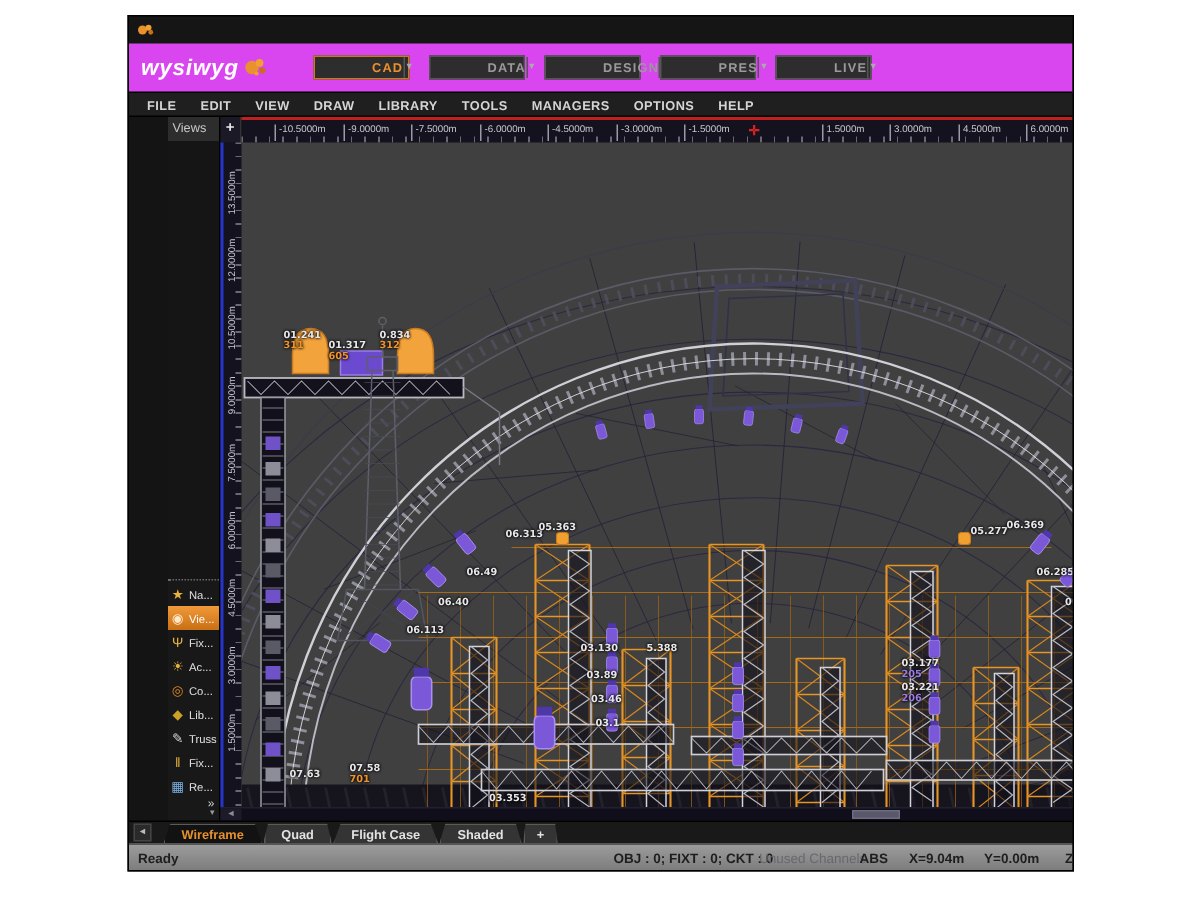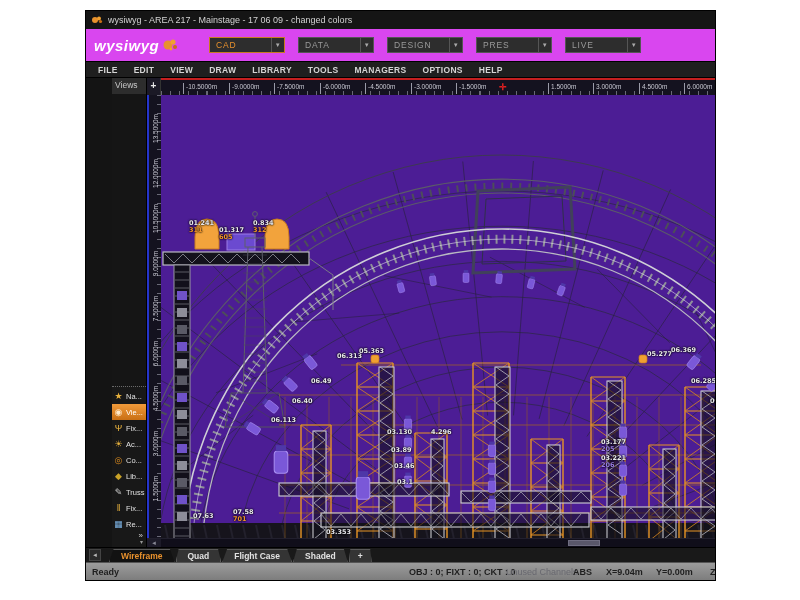--- a/index.html
+++ b/index.html
@@ -7,21 +7,21 @@
   *{box-sizing:border-box;}
 
   #app{position:absolute;left:85px;top:10px;width:631px;height:571px;background:#141414;border:1px solid #000;display:flex;flex-direction:column;overflow:hidden;}
 
   .titlebar{height:18px;background:#151515;display:flex;align-items:center;gap:5px;padding:0 5px;color:#d2d2d2;font-size:9px;flex:0 0 auto;}
   .titlebar svg{flex:0 0 auto;}
 
   .appheader{height:33px;background:#d946ef;display:flex;align-items:center;border-bottom:1px solid #000;flex:0 0 auto;}
   .logo{width:112px;color:#fff;font-style:italic;font-weight:bold;font-size:15px;letter-spacing:.5px;padding-left:8px;display:flex;align-items:center;gap:3px;}
   .modes{display:flex;gap:13px;margin-left:11px;}
-  .mode-btn{width:76px;height:16px;background:#2d2d2d;border:1px solid #555;display:flex;align-items:center;font-size:8.5px;font-weight:normal;color:#9a9a9a;letter-spacing:.8px;cursor:default;}
+  .mode-btn{width:64px;height:16px;background:#2d2d2d;border:1px solid #555;display:flex;align-items:center;font-size:8.5px;font-weight:bold;color:#9a9a9a;letter-spacing:.8px;cursor:default;padding-left:32px;}
   .mode-btn .lbl{flex:1;padding-left:6px;}
   .mode-btn .caret{width:13px;border-left:1px solid #555;color:#aaa;font-size:6px;text-align:center;line-height:14px;}
   .mode-btn.active{border-color:#c87a20;color:#e8912d;}
 
   .menubar{height:16px;background:#1f1f1f;display:flex;align-items:center;padding-left:4px;flex:0 0 auto;border-bottom:1px solid #000;}
   .menu-item{padding:0 8px;font-size:8.5px;color:#d5d5d5;font-weight:bold;letter-spacing:.3px;}
 
   .main{flex:1;display:flex;min-height:0;padding-left:26px;}
 
   .leftpanel{width:35px;background:#181818;display:flex;flex-direction:column;border-right:1px solid #000;flex:0 0 auto;}
@@ -38,21 +38,21 @@
   .hruler-row{height:17px;display:flex;flex:0 0 auto;}
   .ruler-corner{width:14px;background:#1b1926;border-right:1px solid #333;color:#e8e8e8;font-size:10px;font-weight:bold;text-align:center;line-height:15px;}
   .hruler{flex:1;position:relative;background:#14121f;border-top:2px solid #c41f1f;background-image:repeating-linear-gradient(90deg,rgba(175,175,190,.55) 0 1px,transparent 1px 9.1px);background-size:100% 4px;background-repeat:no-repeat;background-position:0 100%;overflow:hidden;}
   .hr-label{position:absolute;top:3px;font-size:6.5px;color:#c8c8d2;border-left:1px solid #9a9aa8;padding-left:2px;height:11px;line-height:8px;white-space:nowrap;}
   .origin-marker{position:absolute;top:1px;color:#e02020;font-size:9px;font-weight:bold;line-height:12px;}
 
   .canvas-row{flex:1;display:flex;min-height:0;}
   .vruler{width:14px;position:relative;background:#14121f;border-left:2px solid #2535cc;background-image:repeating-linear-gradient(180deg,rgba(175,175,190,.55) 0 1px,transparent 1px 9px);background-size:4px 100%;background-repeat:no-repeat;background-position:100% 0;flex:0 0 auto;overflow:hidden;}
   .vr-label{position:absolute;left:-14px;width:40px;text-align:center;transform:rotate(-90deg);font-size:6.5px;color:#c8c8d2;white-space:nowrap;}
 
-  .canvas-wrap{flex:1;position:relative;background:#4c1d95;overflow:hidden;}
+  .canvas-wrap{flex:1;position:relative;background:#404040;overflow:hidden;}
   .canvas-wrap svg{position:absolute;left:0;top:0;}
   .fx-label{position:absolute;font-size:6.5px;font-weight:bold;color:#e8e8ec;line-height:7px;text-shadow:0 0 2px #000,0 0 2px #000;font-family:"DejaVu Sans",sans-serif;white-space:nowrap;}
   .fx-ch{display:block;color:#f0932b;font-weight:bold;}
   .fx-ch.pc{color:#9b7ce6;}
 
   .hscroll-row{height:9px;display:flex;background:#100e1a;flex:0 0 auto;border-top:1px solid #22202e;}
   .hs-arrow{width:14px;background:#1d1b29;color:#8a8a96;font-size:6px;text-align:center;line-height:8px;flex:0 0 auto;}
   .hs-track{flex:1;position:relative;}
   .hs-thumb{position:absolute;top:1px;height:6px;background:#59576a;border:1px solid #6e6c80;}
 
@@ -70,21 +70,20 @@
 <body>
 
 <div id="app">
 
   <div class="titlebar">
     <svg width="12" height="10" viewBox="0 0 12 10">
         <circle cx="4" cy="5" r="3" fill="#e8912d"></circle>
         <circle cx="8" cy="3.5" r="2" fill="#f0a030"></circle>
         <circle cx="9.5" cy="6.5" r="1.6" fill="#c96f14"></circle>
       </svg>
-    <span>wysiwyg - AREA 217 - Mainstage - 17 06 09 - changed colors</span>
   </div>
 
   <div class="appheader">
     <div class="logo">
       <span>wysiwyg</span>
       <svg width="16" height="14" viewBox="0 0 16 14">
           <circle cx="6" cy="7" r="4.5" fill="#e8912d"></circle>
           <circle cx="11" cy="4" r="2.6" fill="#f0a030"></circle>
           <circle cx="13" cy="9" r="2" fill="#c96f14"></circle>
           <circle cx="9" cy="11" r="1.4" fill="#f0a030"></circle>
@@ -730,21 +729,21 @@
               <div class="fx-label" style="left: 110px; top: 322px; text-align: center;"><span>06.113</span></div>
               <div class="fx-label" style="left: 486px; top: 256px;"><span>05.277</span></div>
               <div class="fx-label" style="left: 510px; top: 252px;"><span>06.369</span></div>
               <div class="fx-label" style="left: 530px; top: 283px;"><span>06.285</span></div>
               <div class="fx-label" style="left: 549px; top: 303px;"><span>06.253</span></div>
               <div class="fx-label" style="left: 564px; top: 322px;"><span>06.177</span></div>
               <div class="fx-label" style="left: 226px; top: 334px;"><span>03.130</span></div>
               <div class="fx-label" style="left: 230px; top: 352px;"><span>03.89</span></div>
               <div class="fx-label" style="left: 233px; top: 368px;"><span>03.46</span></div>
               <div class="fx-label" style="left: 236px; top: 384px;"><span>03.1</span></div>
-              <div class="fx-label" style="left: 270px; top: 334px;"><span>4.296</span></div>
+              <div class="fx-label" style="left: 270px; top: 334px;"><span>5.388</span></div>
               <div class="fx-label" style="left: 440px; top: 344px;"><span>03.177</span><span class="fx-ch pc">205</span></div>
               <div class="fx-label" style="left: 440px; top: 360px;"><span>03.221</span><span class="fx-ch pc">206</span></div>
               <div class="fx-label" style="left: 165px; top: 434px;"><span>03.353</span></div>
               <div class="fx-label" style="left: 32px; top: 418px;"><span>07.63</span></div>
               <div class="fx-label" style="left: 72px; top: 414px;"><span>07.58</span><span class="fx-ch">701</span></div>
             </div>
         </div>
       </div>
       <div class="hscroll-row">
         <div class="hs-arrow">◄</div>

